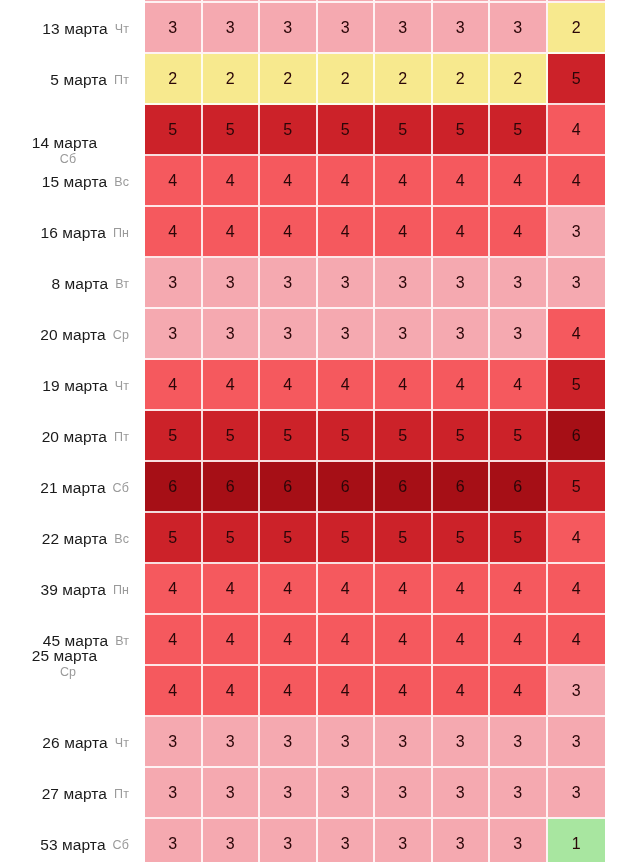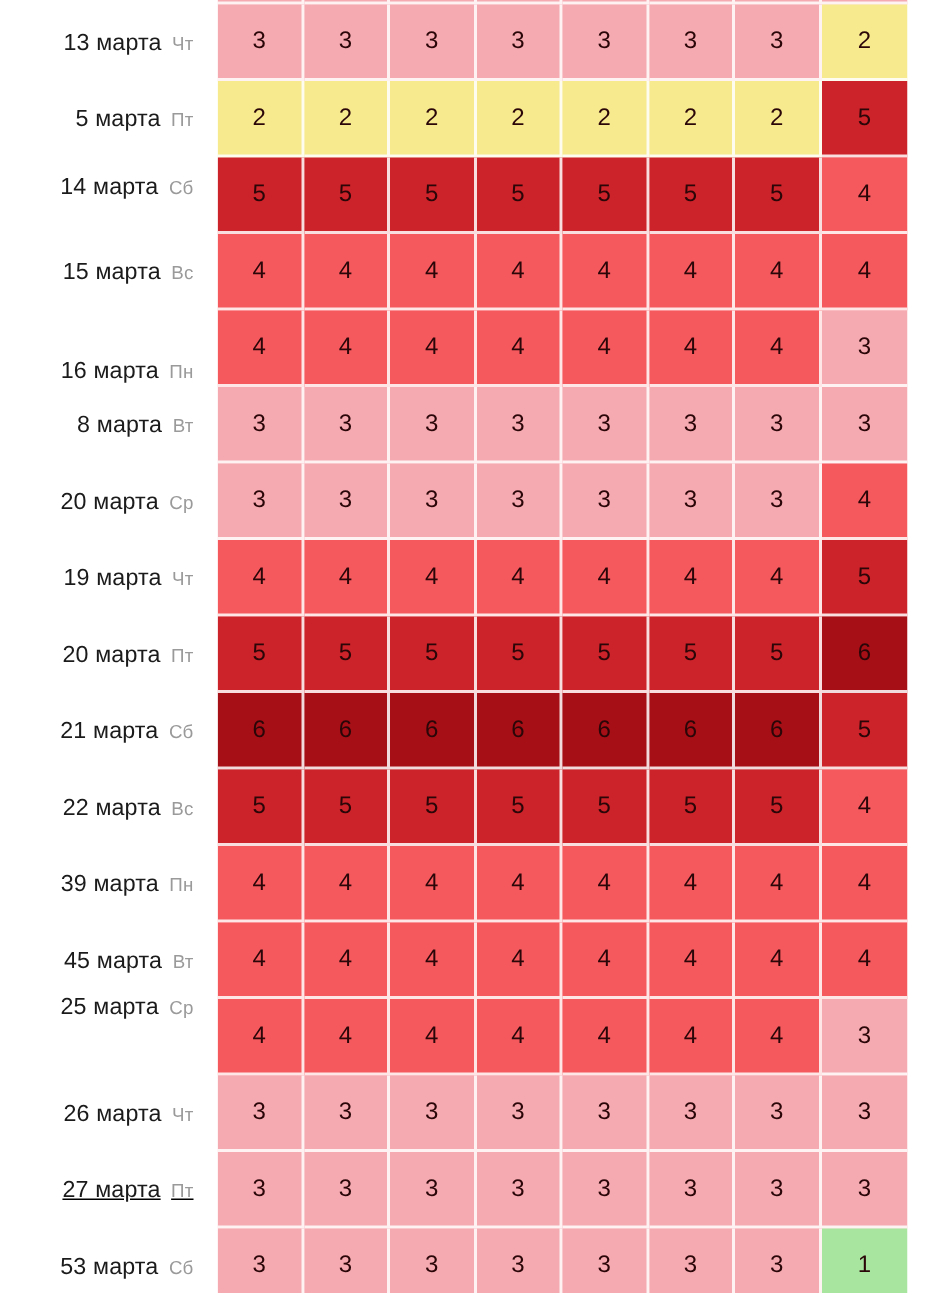--- a/index.html
+++ b/index.html
@@ -110,29 +110,29 @@
 
   <div class="date-column">
       <div class="date-row" style="top: 3px;">
         <span class="date-day">13 марта</span>
         <span class="date-weekday">Чт</span>
       </div>
       <div class="date-row" style="top: 54px;">
         <span class="date-day">5 марта</span>
         <span class="date-weekday">Пт</span>
       </div>
-      <div class="date-row" style="top: 99px;">
+      <div class="date-row" style="top: 115px; flex-direction: column;">
         <span class="date-day">14 марта</span>
         <span class="date-weekday">Сб</span>
       </div>
       <div class="date-row" style="top: 156px;">
         <span class="date-day">15 марта</span>
         <span class="date-weekday">Вс</span>
       </div>
-      <div class="date-row" style="top: 222px;">
+      <div class="date-row" style="top: 207px;">
         <span class="date-day">16 марта</span>
         <span class="date-weekday">Пн</span>
       </div>
       <div class="date-row" style="top: 258px;">
         <span class="date-day">8 марта</span>
         <span class="date-weekday">Вт</span>
       </div>
       <div class="date-row" style="top: 309px;">
         <span class="date-day">20 марта</span>
         <span class="date-weekday">Ср</span>
@@ -154,29 +154,29 @@
         <span class="date-weekday">Вс</span>
       </div>
       <div class="date-row" style="top: 564px;">
         <span class="date-day">39 марта</span>
         <span class="date-weekday">Пн</span>
       </div>
       <div class="date-row" style="top: 615px;">
         <span class="date-day">45 марта</span>
         <span class="date-weekday">Вт</span>
       </div>
-      <div class="date-row" style="top: 646px;">
+      <div class="date-row" style="top: 628px; flex-direction: column;">
         <span class="date-day">25 марта</span>
         <span class="date-weekday">Ср</span>
       </div>
       <div class="date-row" style="top: 717px;">
         <span class="date-day">26 марта</span>
         <span class="date-weekday">Чт</span>
       </div>
-      <div class="date-row" style="top: 768px; text-decoration: underline;">
+      <div class="date-row" style="top: 768px;">
         <span class="date-day">27 марта</span>
         <span class="date-weekday">Пт</span>
       </div>
       <div class="date-row" style="top: 819px;">
         <span class="date-day">53 марта</span>
         <span class="date-weekday">Сб</span>
       </div>
     </div>
 
   <div class="grid-wrap">

